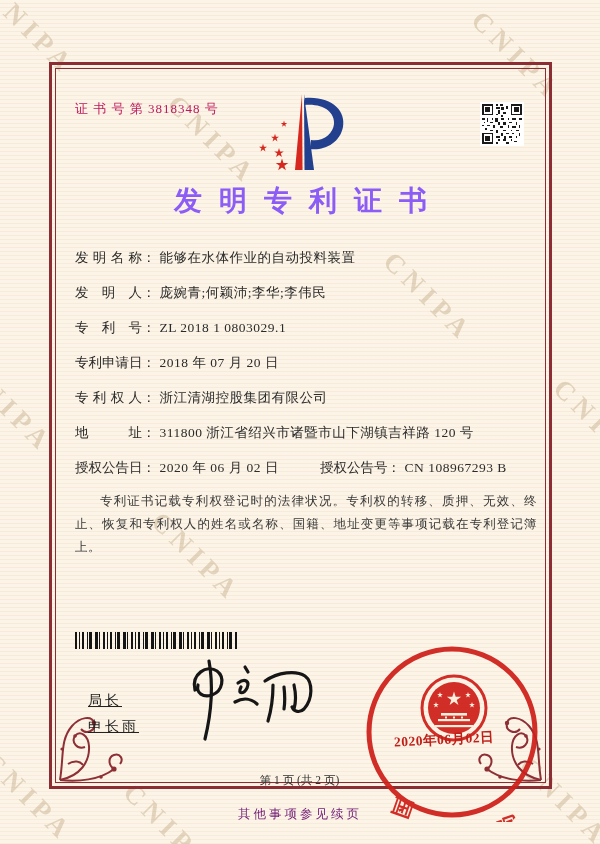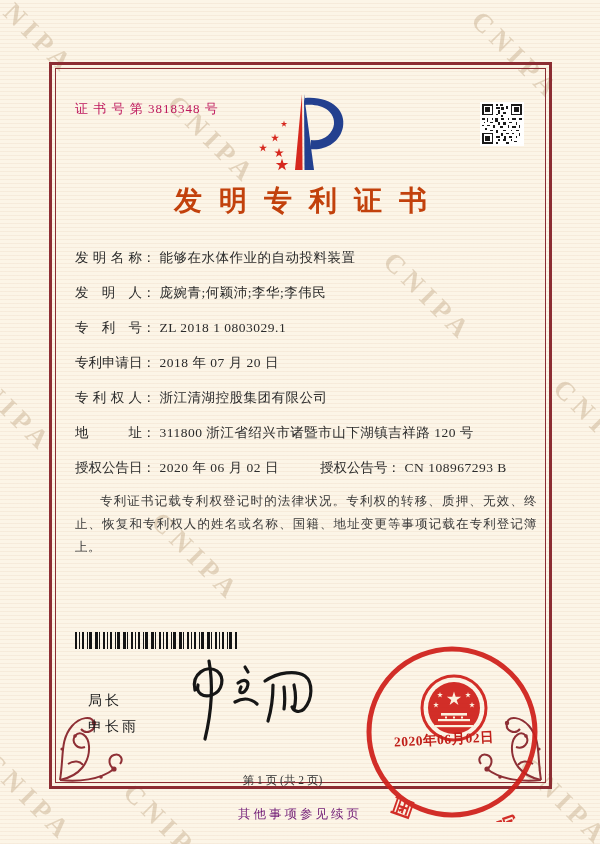--- a/index.html
+++ b/index.html
@@ -21,43 +21,43 @@
   }
   .frame {
     position:absolute; left:49px; top:62px; width:503px; height:727px;
     border:3px solid #8c2d33; z-index:2;
   }
   .frame-inner { position:absolute; inset:3px; border:1px solid #8c2d33; }
   .cert-no { position:absolute; left:75px; top:100px; z-index:3; font-size:13px; letter-spacing:1px; color:#be185d; }
   .logo { position:absolute; left:255px; top:86px; z-index:3; }
   .title {
     position:absolute; left:49px; top:182px; width:503px; z-index:3;
-    text-align:center; font-size:28px; font-weight:600; letter-spacing:17px; padding-left:17px; color:#c2410c;
+    text-align:center; font-size:28px; font-weight:600; letter-spacing:17px; padding-left:17px; color:#8b5cf6;
   }
   .qr { position:absolute; left:480px; top:102px; z-index:3; background:#fff; padding:2px; }
   .fields { position:absolute; left:75px; top:249px; width:460px; z-index:3; }
   .row { position:relative; height:35px; font-size:13.5px; white-space:nowrap; }
   .flabel { display:inline-block; width:67px; text-align:justify; text-align-last:justify; vertical-align:top; }
   .colon { display:inline-block; }
   .fvalue { display:inline-block; margin-left:4px; letter-spacing:0.5px; }
   .grant2 { position:absolute; left:245px; top:0; }
   .paras { position:absolute; left:75px; top:490px; width:462px; z-index:3;
     font-size:12.5px; line-height:1.82; text-align:justify; color:#3a3a3a; letter-spacing:0.4px; }
   .paras p { text-indent:2em; }
   .barcode { position:absolute; left:75px; top:632px; width:162px; height:17px; z-index:3;
     background-image:
       repeating-linear-gradient(90deg,#141414 0 2px,transparent 2px 7px),
       repeating-linear-gradient(90deg,#141414 0 1px,transparent 1px 4px);
   }
-  .signer { position:absolute; left:88px; top:688px; z-index:3; font-size:14px; letter-spacing:3px; line-height:1.85; color:#222; }
+  .signer { position:absolute; left:88px; top:688px; z-index:3; font-size:14px; letter-spacing:3px; line-height:1.85; color:#222;text-decoration:underline; }
   .signature { position:absolute; left:172px; top:650px; z-index:3; }
   .ornament { position:absolute; z-index:2; }
   .orn-left { left:54px; top:694px; }
   .orn-right { left:457px; top:694px; transform:scaleX(-1); }
-  .page-info { position:absolute; left:31px; top:773px; width:503px; z-index:3; text-align:center; font-size:11.5px; color:#333; }
+  .page-info { position:absolute; left:48px; top:773px; width:503px; z-index:3; text-align:center; font-size:11.5px; color:#333; }
   .seal { position:absolute; left:362px; top:642px; z-index:5; opacity:0.93; }
   .seal-date {
     position:absolute; left:366px; top:731px; width:156px; z-index:6; text-align:center;
     color:#c0201a; font-size:13.5px; font-weight:600; letter-spacing:0.5px;
     transform:rotate(-3deg); white-space:nowrap;
   }
   .footer-note { position:absolute; left:0; top:806px; width:600px; z-index:3; text-align:center;
     font-size:12.5px; letter-spacing:3px; color:#701a75; }
 </style>
 </head>

